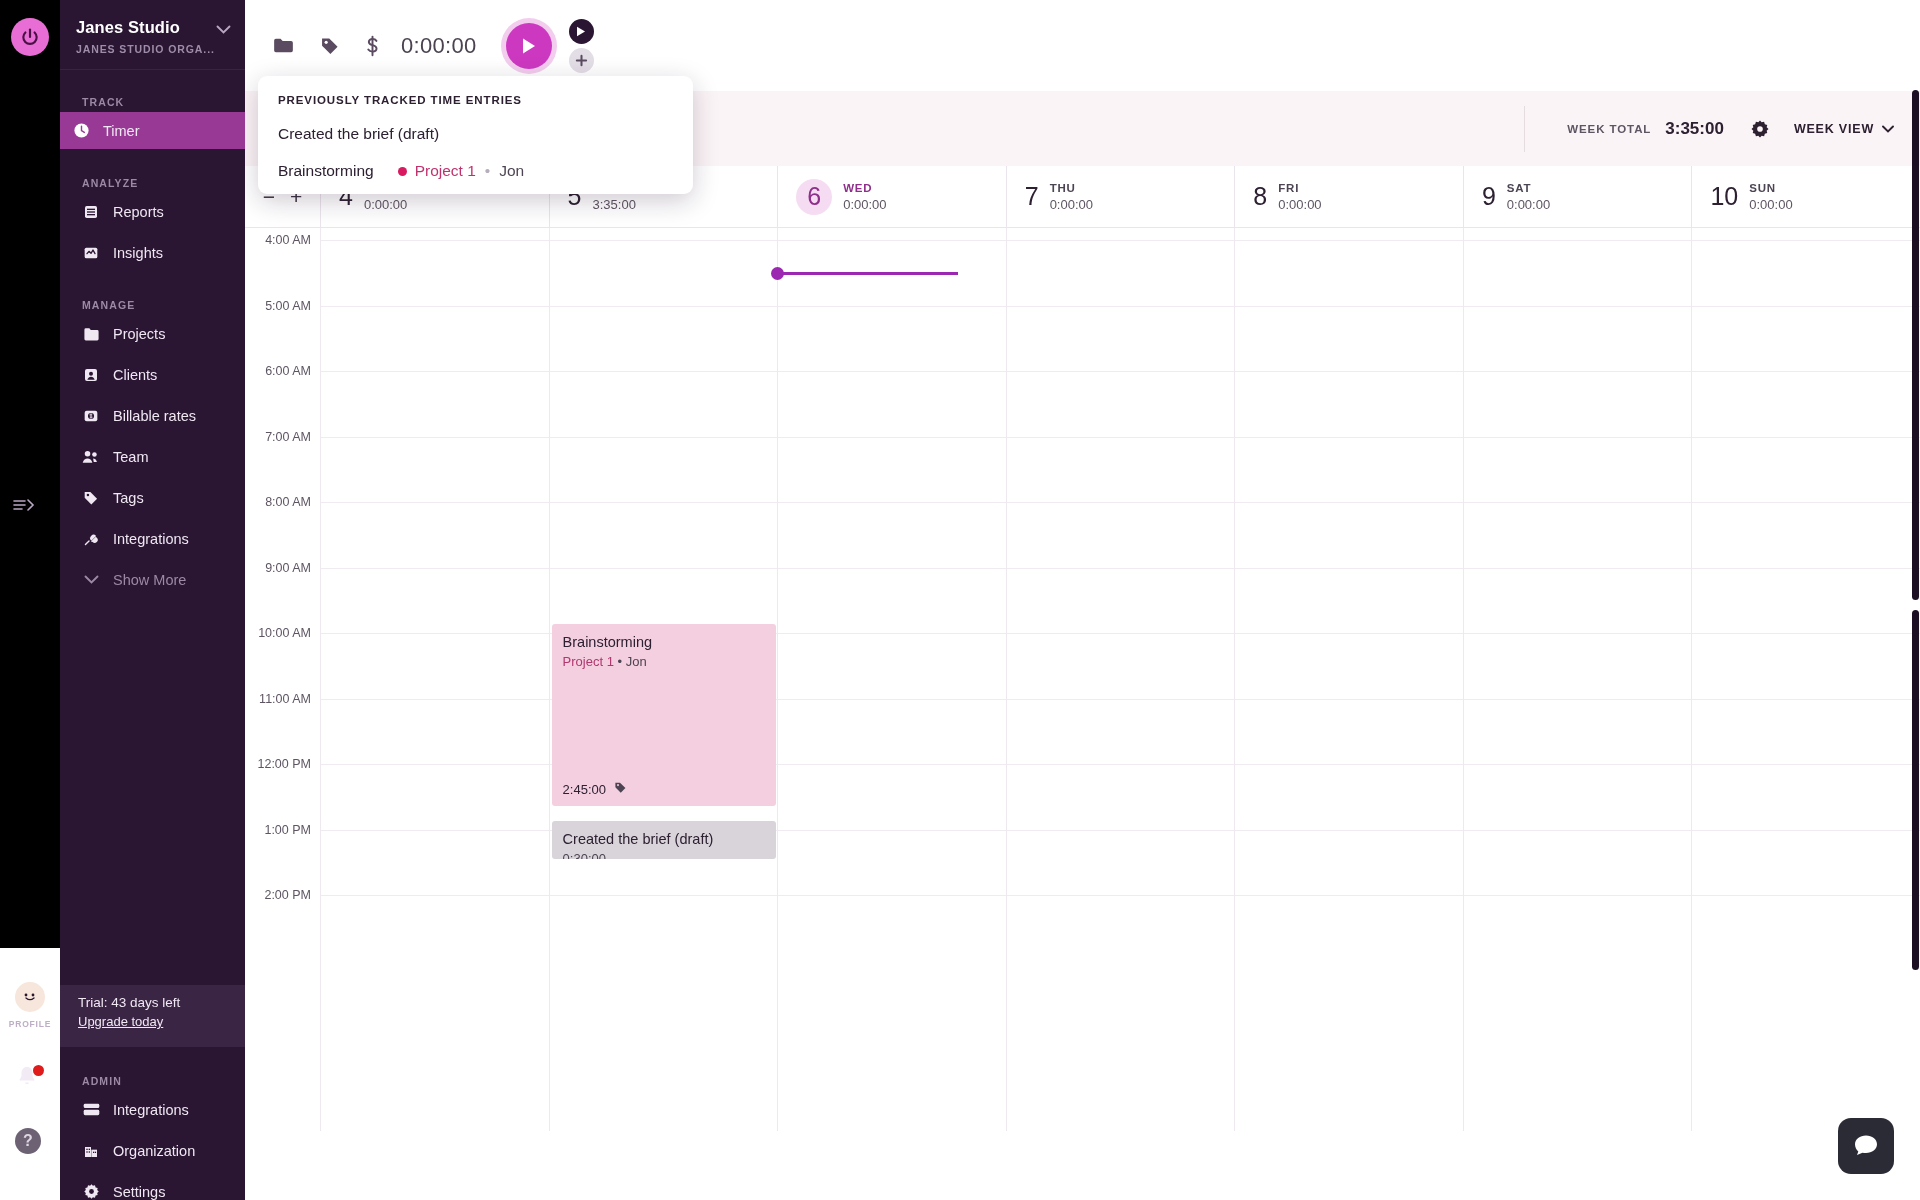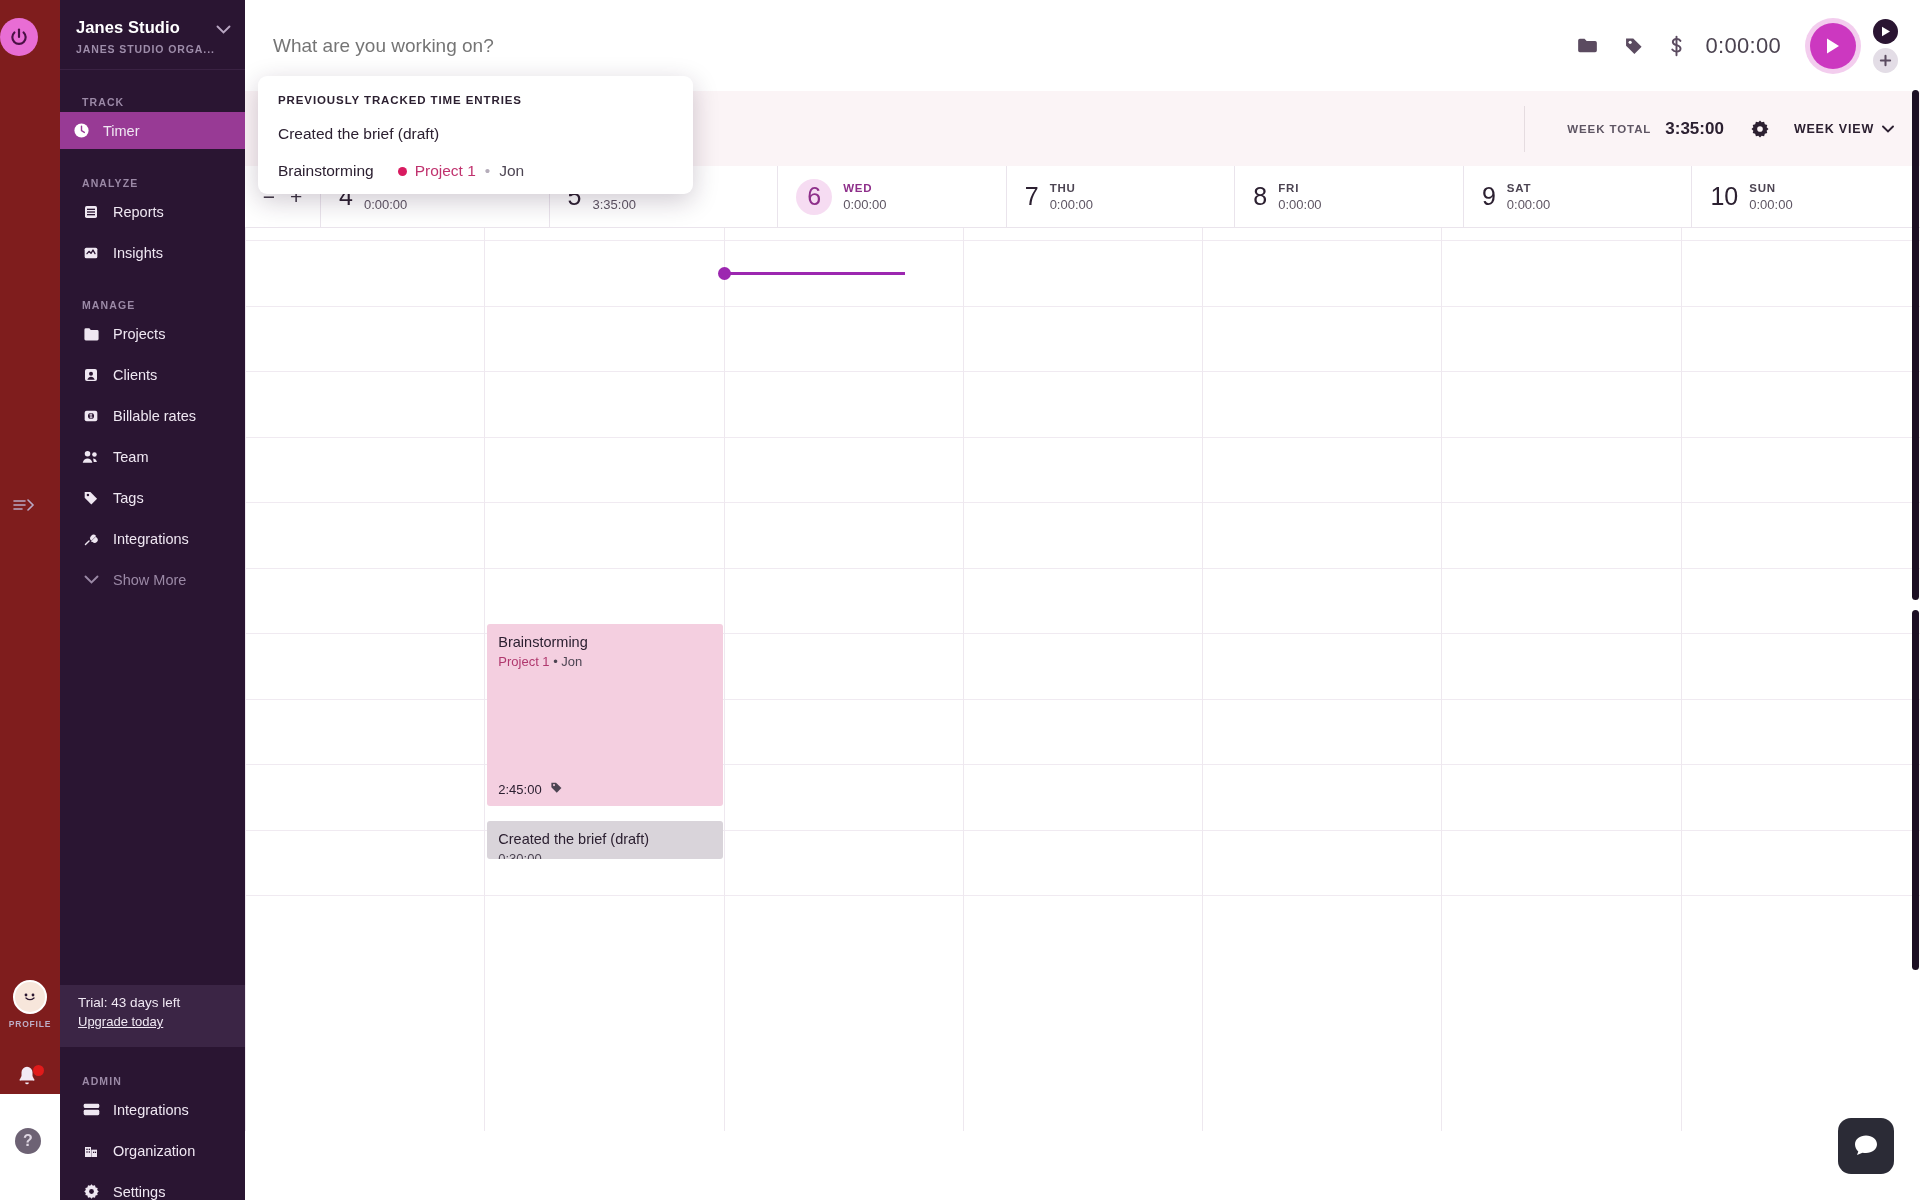--- a/index.html
+++ b/index.html
@@ -5,22 +5,22 @@
   * { box-sizing: border-box; margin: 0; padding: 0; }
   html, body {
     width: 1920px; height: 1200px;
     font-family: "Liberation Sans", sans-serif;
     background: #fff; overflow: hidden;
   }
   .app { position: relative; width: 1920px; height: 1200px; display: flex; }
 
   
   .rail {
-    width: 60px; height: 1094px; background: #7f1d1d;
-    display: flex; flex-direction: column; align-items: flex-start;
+    width: 60px; height: 948px; background: #000000;
+    display: flex; flex-direction: column; align-items: center;
     flex: 0 0 60px; position: relative;
   }
   .rail-logo {
     width: 38px; height: 38px; border-radius: 50%;
     background: #e86dd4; margin-top: 18px;
     display: flex; align-items: center; justify-content: center;
   }
   .rail-collapse {
     position: absolute; top: 496px; left: 12px;
     color: #b9a8c4; font-size: 20px; letter-spacing: -1px;
@@ -419,21 +419,20 @@
             </svg>
         </span>
         <span>Settings</span>
       </div>
     </div>
   </div>
 
   <div class="main">
 
     <div class="topbar">
-      <input class="task-input" placeholder="What are you working on?" style="">
       <div class="top-icons">
         <span class="top-ico">
           <svg width="21" height="17" viewBox="0 0 24 20" fill="#5b4b60">
               <path d="M1 4a2 2 0 0 1 2-2h5.5L11 4.8h10a2 2 0 0 1 2 2V16a2 2 0 0 1-2 2H3a2 2 0 0 1-2-2z"></path>
             </svg>
         </span>
         <span class="top-ico">
           <svg width="20" height="20" viewBox="0 0 24 24" fill="#5b4b60">
               <path d="M2.5 3h8.6l10 10-8.6 8.6-10-10z"></path>
               <circle cx="7.4" cy="7.6" r="1.9" fill="#fff"></circle>
@@ -559,20 +558,33 @@
             <div class="dh-meta">
               <div class="dh-dow">SUN</div>
               <div class="dh-time">0:00:00</div>
             </div>
           </div>
         </div>
     </div>
 
     <div class="grid-wrap">
       <div class="grid">
+        <div class="gutter" id="gutter">
+            <div class="hour-lbl" style="top: 12px;">4:00 AM</div>
+            <div class="hour-lbl" style="top: 77.5px;">5:00 AM</div>
+            <div class="hour-lbl" style="top: 143px;">6:00 AM</div>
+            <div class="hour-lbl" style="top: 208.5px;">7:00 AM</div>
+            <div class="hour-lbl" style="top: 274px;">8:00 AM</div>
+            <div class="hour-lbl" style="top: 339.5px;">9:00 AM</div>
+            <div class="hour-lbl" style="top: 405px;">10:00 AM</div>
+            <div class="hour-lbl" style="top: 470.5px;">11:00 AM</div>
+            <div class="hour-lbl" style="top: 536px;">12:00 PM</div>
+            <div class="hour-lbl" style="top: 601.5px;">1:00 PM</div>
+            <div class="hour-lbl" style="top: 667px;">2:00 PM</div>
+          </div>
         <div class="cols" id="grid-cols">
             <div class="col">
               <div class="hline" style="top: 12px;"></div>
               <div class="hline" style="top: 77.5px;"></div>
               <div class="hline" style="top: 143px;"></div>
               <div class="hline" style="top: 208.5px;"></div>
               <div class="hline" style="top: 274px;"></div>
               <div class="hline" style="top: 339.5px;"></div>
               <div class="hline" style="top: 405px;"></div>
               <div class="hline" style="top: 470.5px;"></div>

